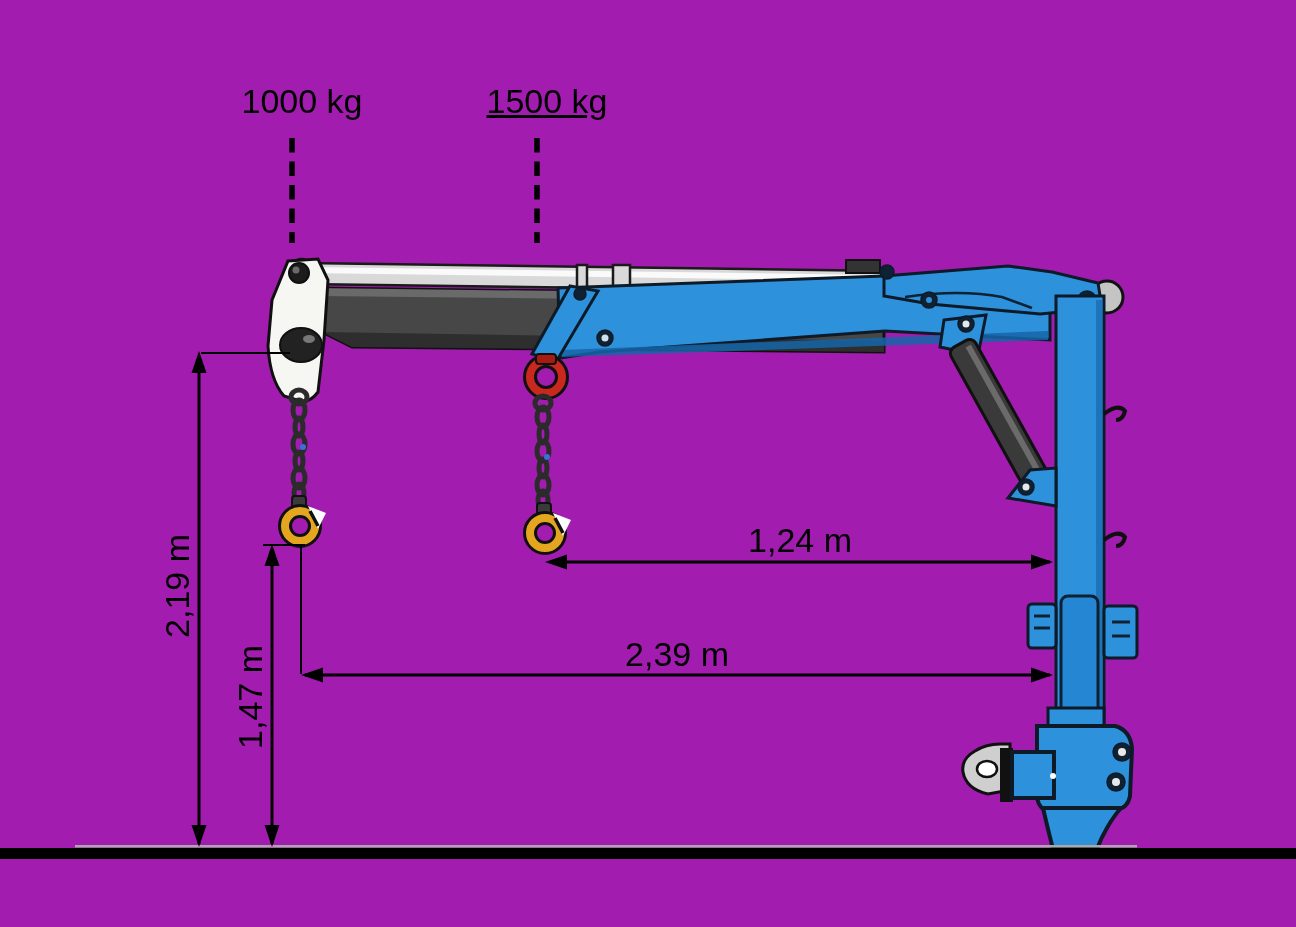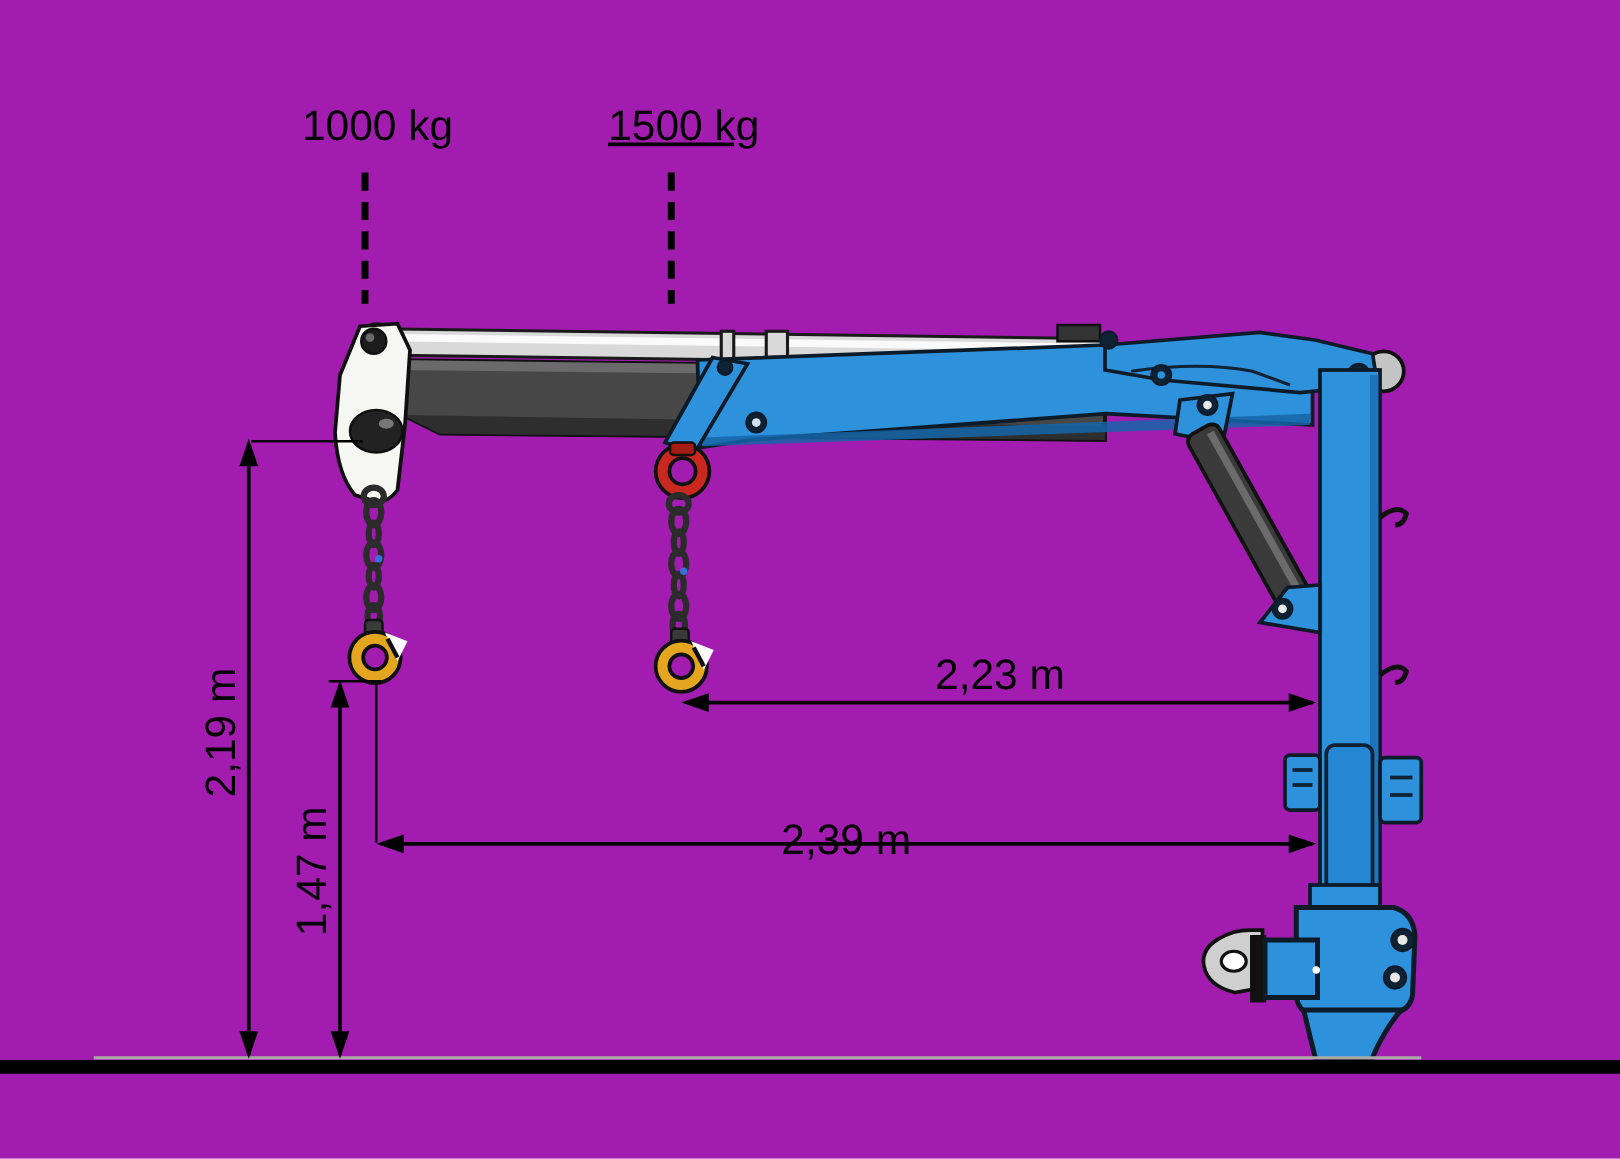--- a/index.html
+++ b/index.html
@@ -213,16 +213,16 @@
         <polygon class="arrow" points="301,675 323,667.5 323,682.5"></polygon>
         <polygon class="arrow" points="1053,675 1031,667.5 1031,682.5"></polygon>
       </g>
     </g>
   </svg>
 
   <div class="lbl" style="left:302px;top:101px;">1000 kg</div>
   <div class="lbl" style="left:547px;top:101px;text-decoration:underline;">1500 kg</div>
   <div class="lbl vert" style="left:177px;top:586px;">2,19 m</div>
   <div class="lbl vert" style="left:250px;top:697px;">1,47 m</div>
-  <div class="lbl" style="left:800px;top:540px;">2,23 m</div>
-  <div class="lbl" style="left:677px;top:672px;">2,39 m</div>
+  <div class="lbl" style="left:800px;top:540px;">1,24 m</div>
+  <div class="lbl" style="left:677px;top:654px;">2,39 m</div>
 
 </div>
 
 </body></html>

